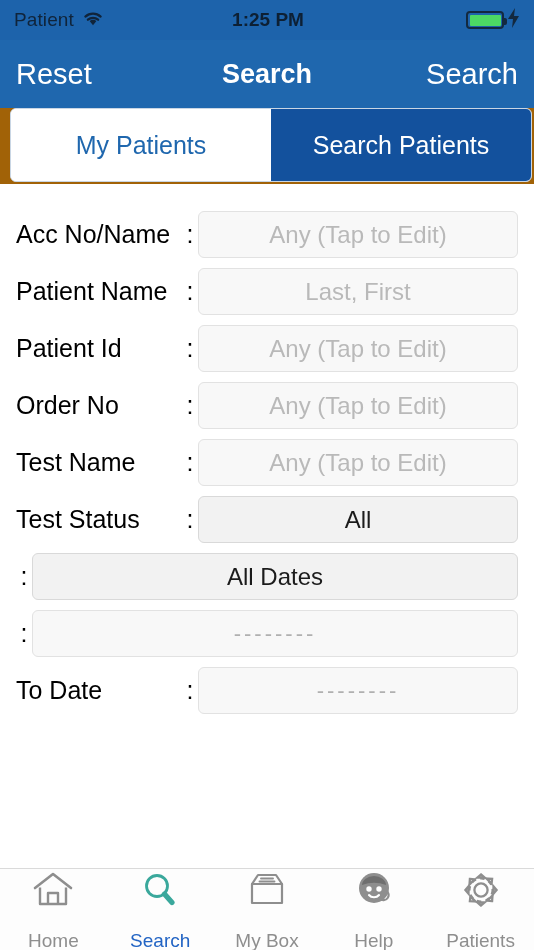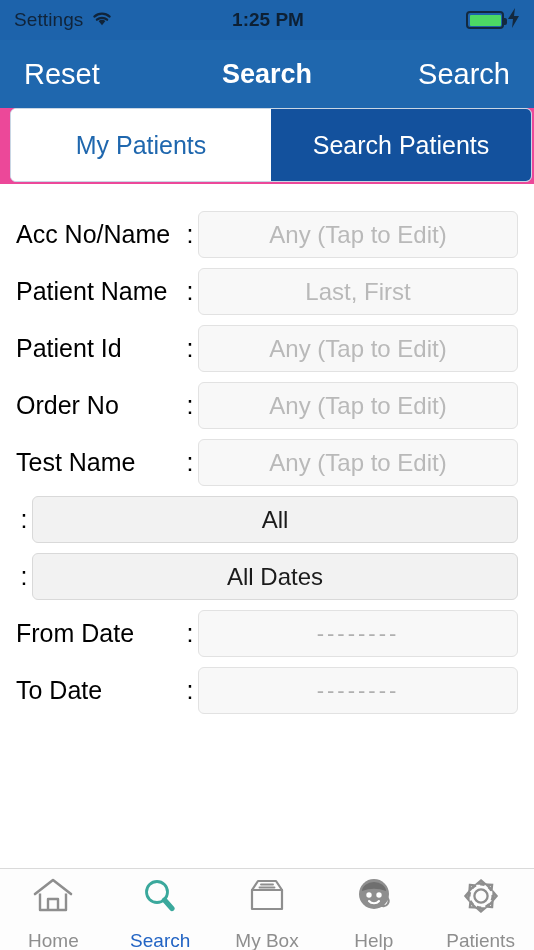--- a/index.html
+++ b/index.html
@@ -31,30 +31,30 @@
   .battery::after {
     content:""; position:absolute; right:-5px; top:5px;
     width:3px; height:7px; background:#13293f; border-radius:0 2px 2px 0;
   }
   .battery i { display:block; width:100%; height:100%; background:#4cd964; border-radius:1px; }
 
   
   .navbar {
     flex:0 0 68px; background:#1f67ae;
     display:flex; align-items:center; justify-content:space-between;
-    padding:0 24px; position:relative;
+    padding:0 16px; position:relative;
   }
   .nav-btn { font-size:29px; color:#ffffff; line-height:1; white-space:nowrap; }
   .nav-title {
     position:absolute; left:0; right:0; text-align:center;
     font-size:27px; font-weight:bold; color:#ffffff; pointer-events:none;
   }
 
   
-  .segwrap { flex:0 0 76px; background:#ec4899; padding:0 2px 2px 10px; }
+  .segwrap { flex:0 0 76px; background:#a16207; padding:0 2px 2px 10px; }
   .segment {
     width:100%; height:100%; display:flex;
     border:1px solid #c9d6e4; border-radius:6px; overflow:hidden;
     background:#ffffff;
   }
   .seg {
     flex:1; display:flex; align-items:center; justify-content:center;
     font-size:25px; background:#ffffff; color:#1f67ae;
   }
   .seg.active { background:#13519d; color:#ffffff; }
@@ -76,35 +76,35 @@
   .row-field.filled { color:#1b1b1b; background:#f2f2f2; border-color:#d9d9d9; }
   .row-field.dashes { color:#b0b0b0; letter-spacing:3px; font-size:22px; }
 
   
   .tabbar {
     flex:0 0 82px; background:#fdfdfd; border-top:1px solid #dadada;
     display:flex; align-items:stretch;
   }
   .tab {
     flex:1; display:flex; flex-direction:column;
-    align-items:center; justify-content:flex-end; gap:14px;
+    align-items:center; justify-content:space-between; gap:14px;
     color:#8e8e8e;
   }
   .tab-label { font-size:19px; line-height:1; }
   .tab.active .tab-label { color:#2264c4; }
   .tab-icon { height:42px; display:flex; align-items:center; justify-content:center; }
 </style>
 </head>
 <body>
 
 <div id="app">
 
   <div class="statusbar">
     <div class="sb-left">
-      <span class="sb-carrier">Settings</span>
+      <span class="sb-carrier">Patient</span>
       <span>
         <svg width="24" height="18" viewBox="0 0 24 18">
           <path d="M12 16.2 L8.6 12.1 a5.6 5.6 0 0 1 6.8 0 Z" fill="#10243a"></path>
           <path d="M4.4 7.6 a11.4 11.4 0 0 1 15.2 0" stroke="#10243a" stroke-width="2.3" fill="none" stroke-linecap="round"></path>
           <path d="M6.9 10.7 a7.8 7.8 0 0 1 10.2 0" stroke="#10243a" stroke-width="2.3" fill="none" stroke-linecap="round"></path>
         </svg>
       </span>
     </div>
     <div class="sb-time">1:25 PM</div>
     <div class="sb-right">
@@ -152,29 +152,29 @@
       <div class="row-label">Order No</div>
       <div class="row-colon">:</div>
       <div class="row-field">Any (Tap to Edit)</div>
     </div>
     <div class="row">
       <div class="row-label">Test Name</div>
       <div class="row-colon">:</div>
       <div class="row-field">Any (Tap to Edit)</div>
     </div>
     <div class="row">
+      <div class="row-label">Test Status</div>
       <div class="row-colon">:</div>
       <div class="row-field filled">All</div>
     </div>
     <div class="row">
       <div class="row-colon">:</div>
       <div class="row-field filled">All Dates</div>
     </div>
     <div class="row">
-      <div class="row-label">From Date</div>
       <div class="row-colon">:</div>
       <div class="row-field dashes">--------</div>
     </div>
     <div class="row">
       <div class="row-label">To Date</div>
       <div class="row-colon">:</div>
       <div class="row-field dashes">--------</div>
     </div>
   </div>
 

